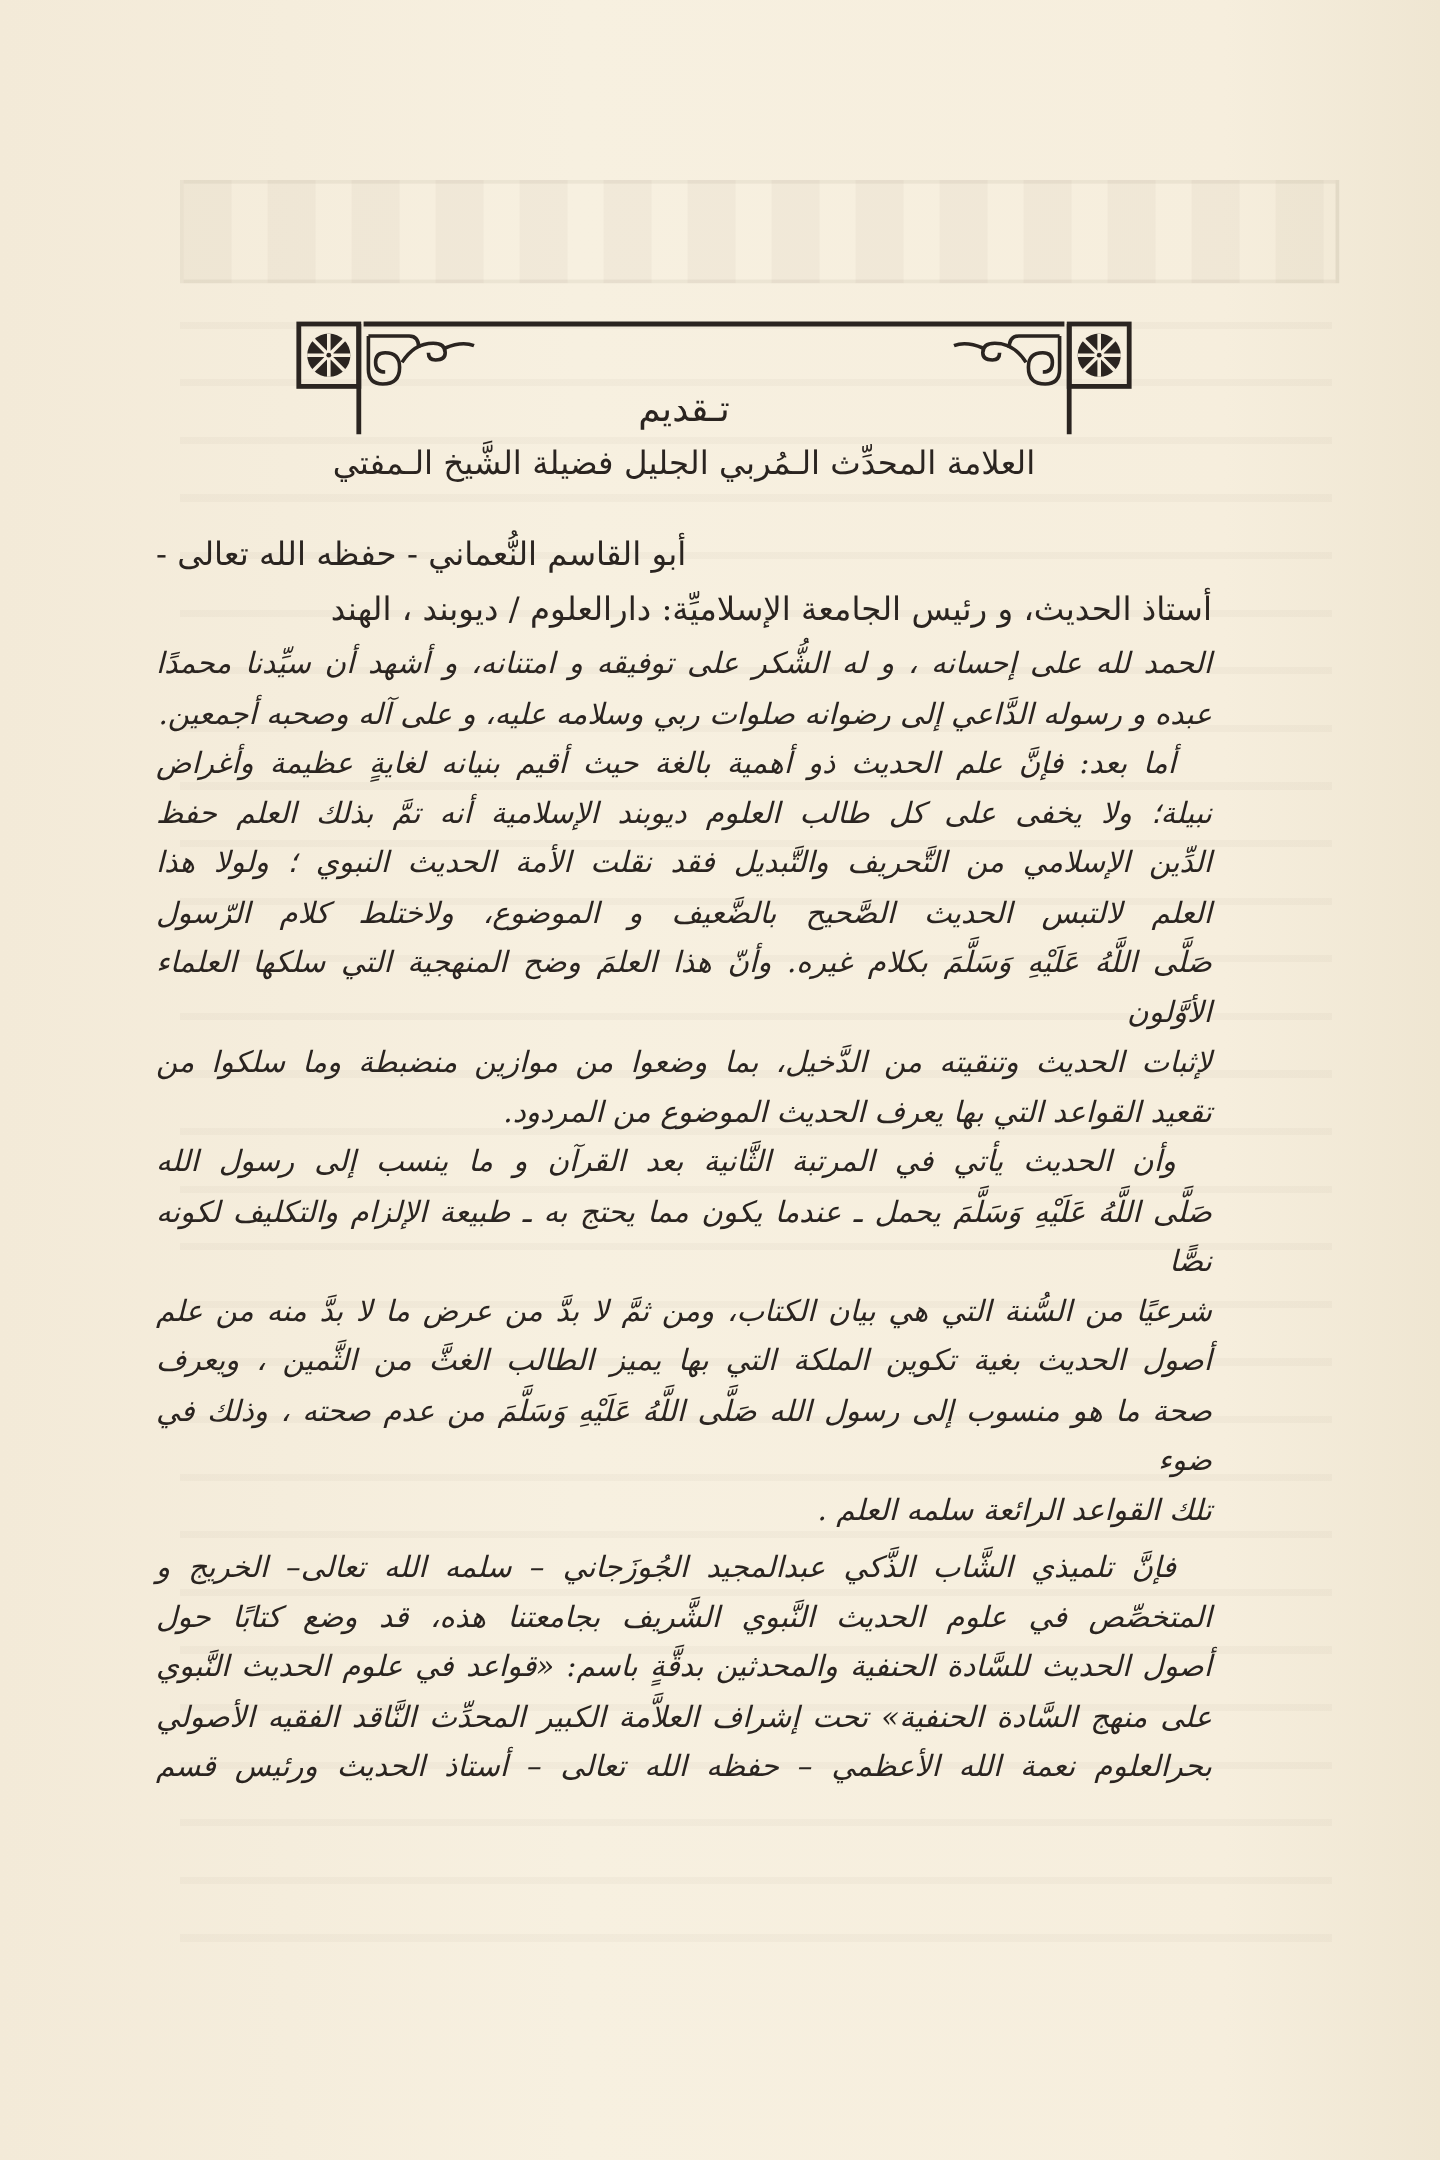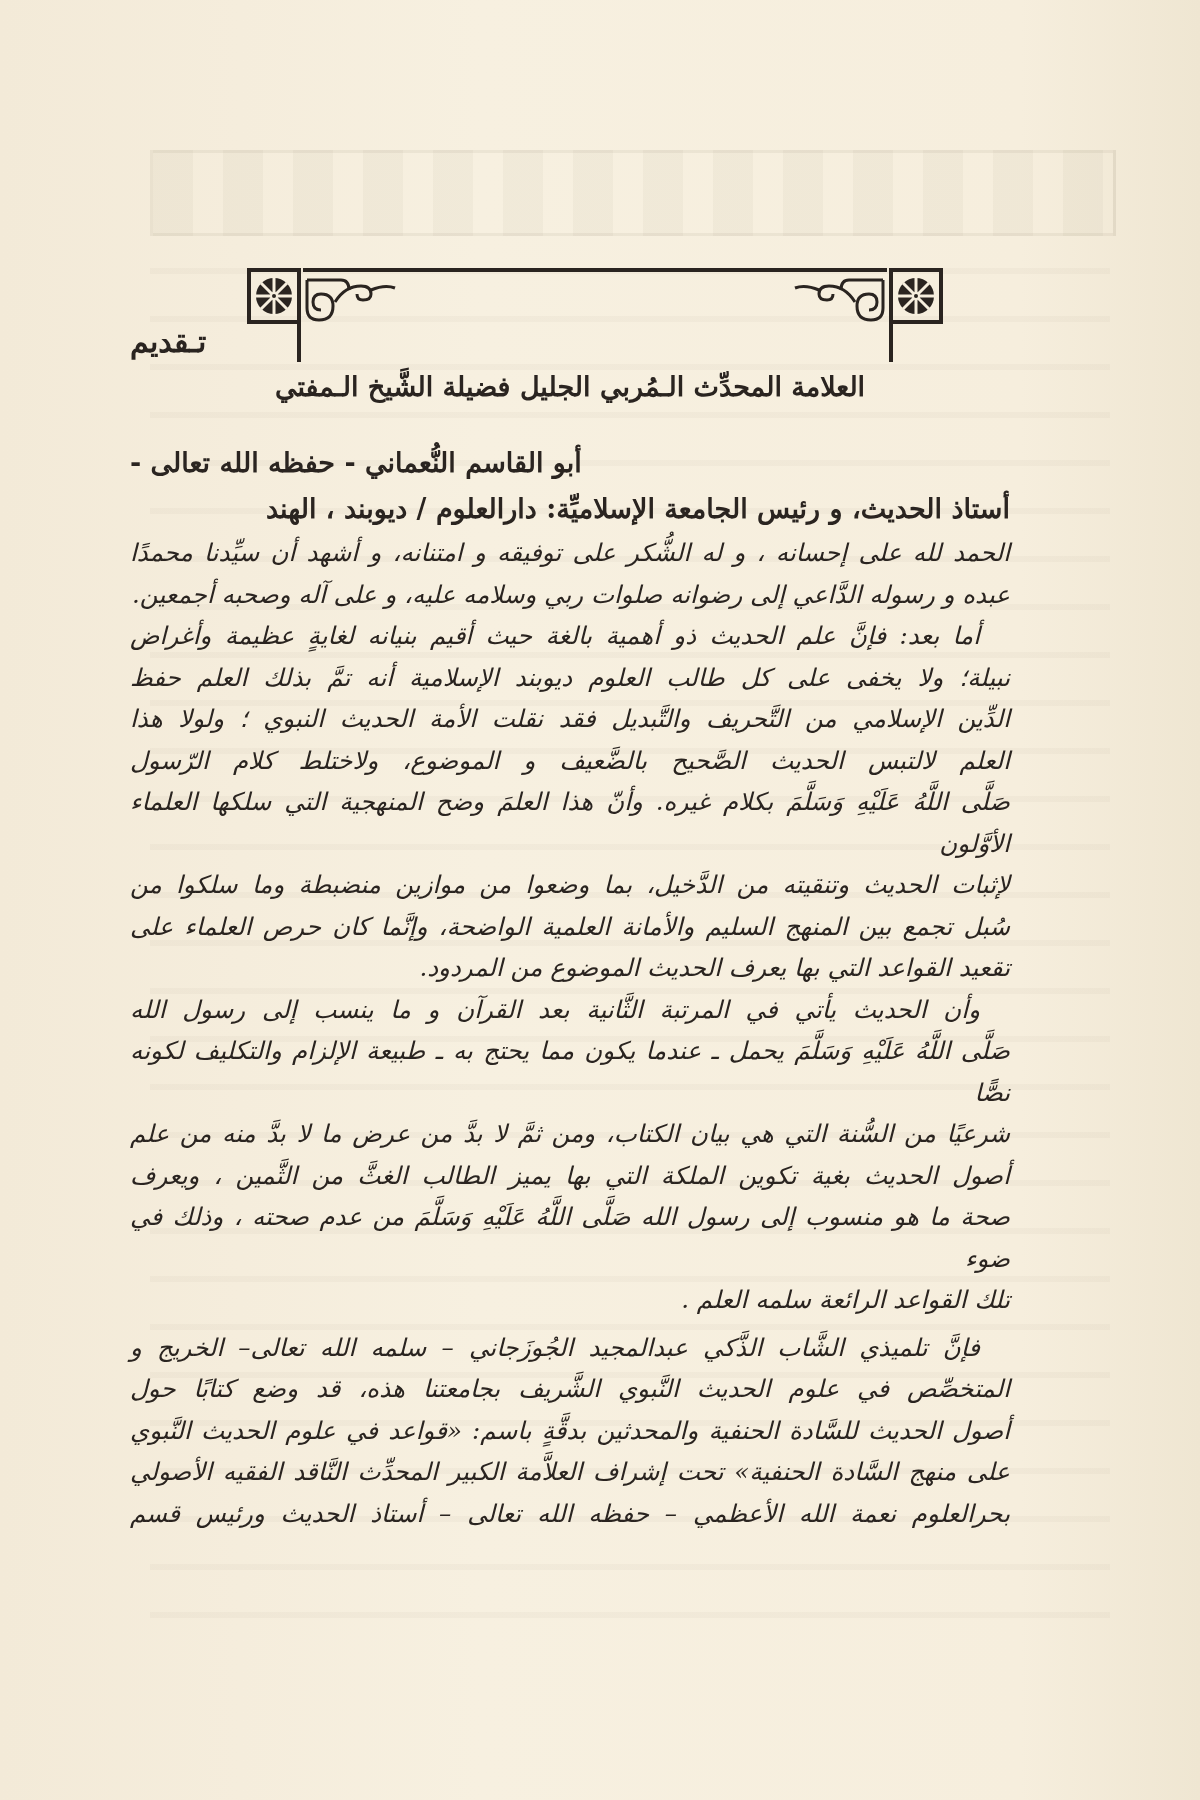--- a/index.html
+++ b/index.html
@@ -26,25 +26,25 @@
       pointer-events: none;
     }
     .header-ornament {
       position: absolute; left: 245px; top: 262px; width: 700px; height: 100px;
     }
     .content {
       position: absolute; left: 130px; top: 320px; width: 880px;
       direction: rtl; text-align: justify;
     }
     .title {
-      text-align: left; font-weight: bold; font-size: 30px; line-height: 44px;
+      text-align: center; font-weight: normal; font-size: 30px; line-height: 44px;
       margin: 0;
     }
     .subtitle {
-      text-align: center; font-weight: bold; font-size: 27px; line-height: 46px; margin: 0;
+      text-align: center; font-weight: normal; font-size: 27px; line-height: 46px; margin: 0;
     }
     .subtitle.s3 { text-align: left; margin-right: 90px; margin-top: 30px; }
     .subtitle.s4 { text-align: right; }
     .body-text {
       font-size: 24.5px; line-height: 41.5px; margin: 0;
       text-align-last: right;
     }
     .body-text .ln { display: block; text-align: justify; text-align-last: justify; font-style: italic; }
     .body-text .ln.last { text-align-last: right; }
     .indent { padding-right: 30px; }
@@ -119,21 +119,20 @@
       <span class="ln last">عبده و رسوله الدَّاعي إلى رضوانه صلوات ربي وسلامه عليه، و على آله وصحبه أجمعين.</span>
     </div>
 
     <div class="body-text">
       <span class="ln indent">أما بعد: فإنَّ علم الحديث ذو أهمية بالغة حيث أقيم بنيانه لغايةٍ عظيمة وأغراض</span>
       <span class="ln">نبيلة؛ ولا يخفى على كل طالب العلوم ديوبند الإسلامية أنه تمَّ بذلك العلم حفظ</span>
       <span class="ln">الدِّين الإسلامي من التَّحريف والتَّبديل فقد نقلت الأمة الحديث النبوي ؛ ولولا هذا</span>
       <span class="ln">العلم لالتبس الحديث الصَّحيح بالضَّعيف و الموضوع، ولاختلط كلام الرّسول</span>
       <span class="ln">صَلَّى اللَّهُ عَلَيْهِ وَسَلَّمَ بكلام غيره. وأنّ هذا العلمَ وضح المنهجية التي سلكها العلماء الأوَّلون</span>
       <span class="ln">لإثبات الحديث وتنقيته من الدَّخيل، بما وضعوا من موازين منضبطة وما سلكوا من</span>
-      <span class="ln">سُبل تجمع بين المنهج السليم والأمانة العلمية الواضحة، وإنَّما كان حرص العلماء على</span>
       <span class="ln last">تقعيد القواعد التي بها يعرف الحديث الموضوع من المردود.</span>
     </div>
 
     <div class="body-text">
       <span class="ln indent">وأن الحديث يأتي في المرتبة الثَّانية بعد القرآن و ما ينسب إلى رسول الله</span>
       <span class="ln">صَلَّى اللَّهُ عَلَيْهِ وَسَلَّمَ يحمل ـ عندما يكون مما يحتج به ـ طبيعة الإلزام والتكليف لكونه نصًّا</span>
       <span class="ln">شرعيًا من السُّنة التي هي بيان الكتاب، ومن ثمَّ لا بدَّ من عرض ما لا بدَّ منه من علم</span>
       <span class="ln">أصول الحديث بغية تكوين الملكة التي بها يميز الطالب الغثَّ من الثَّمين ، ويعرف</span>
       <span class="ln">صحة ما هو منسوب إلى رسول الله صَلَّى اللَّهُ عَلَيْهِ وَسَلَّمَ من عدم صحته ، وذلك في ضوء</span>
       <span class="ln last">تلك القواعد الرائعة سلمه العلم .</span>

